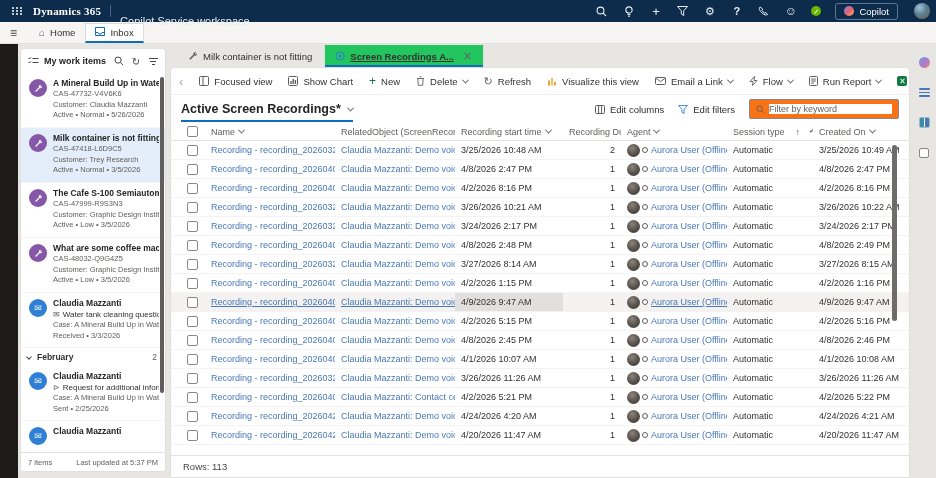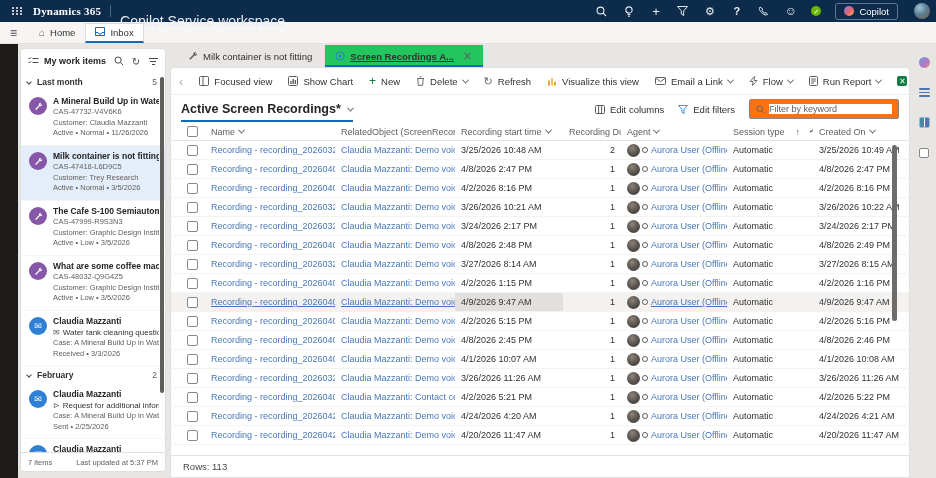--- a/index.html
+++ b/index.html
@@ -6,21 +6,21 @@
   html,body { width:936px; height:478px; overflow:hidden; }
   body { font-family:"Liberation Sans", sans-serif; background:#e8e6e3; color:#323130; }
   .app { position:relative; width:936px; height:478px; }
 
   
   .topbar { height:22px; background:#0d2b4b; display:flex; align-items:center; color:#fff; padding:0 6px; }
   .waffle { display:grid; grid-template-columns:repeat(3,3px); grid-gap:1px; margin:0 10px 0 6px; cursor:pointer; }
   .waffle i { width:2px; height:2px; background:#fff; border-radius:50%; }
   .brand { font-size:11px; font-weight:bold; letter-spacing:.2px;font-family:Liberation Serif, serif; }
   .tb-divider { width:1px; height:12px; background:#46648a; margin:0 9px; }
-  .workspace { font-size:14px; color:#e6ecf3;margin-top:20px; }
+  .workspace { font-size:11px; color:#e6ecf3;margin-top:20px; }
   .top-icons { margin-left:auto; display:flex; align-items:center; gap:14px; }
   .top-icons .tico { width:13px; height:13px; display:flex; align-items:center; justify-content:center; font-size:11px; color:#e6ecf3; cursor:pointer; }
   .tico svg { display:block; }
   .presence-dot { width:10px; height:10px; background:#6bb700; border-radius:50%; color:#fff; font-size:7px; display:flex; align-items:center; justify-content:center; line-height:1; }
   .copilot-btn { display:flex; align-items:center; gap:5px; border:1px solid #5c7896; border-radius:3px; padding:2px 8px; font-size:9.5px; color:#fff; cursor:pointer; }
   .copilot-orb { width:10px; height:10px; border-radius:50%; background:linear-gradient(135deg,#7b83eb 0%,#e8626d 55%,#f8c05a 100%); }
   .avatar-top { width:16px; height:16px; border-radius:50%; background:radial-gradient(circle at 35% 30%,#9fc4d8 0%,#5b7f92 45%,#7a5b45 100%); margin-left:2px; cursor:pointer; }
 
   
   .bar2 { height:22px; background:#f6f5f4; border-bottom:1px solid #e3e1df; display:flex; align-items:center; padding-left:8px; }
@@ -227,39 +227,34 @@
             <span class="filter-lines">
               <i></i>
               <i></i>
               <i></i>
             </span>
           </span>
       </div>
       <div class="inbox-body">
         <div>
             <div>
-    <div class="group-header">
-      <span class="group-chev"></span>
-      <span class="group-label">Last month</span>
-      <span class="group-count">5</span>
-    </div>
     <div>
                 <div class="work-item case">
     <span class="wi-badge">
       <svg class="wi-wrench" viewBox="0 0 16 16">
                       <path d="M11.5 1.5a3 3 0 0 0-3 3c0 .4.1.8.2 1.1L2 12.3 3.7 14l6.7-6.7c.3.1.7.2 1.1.2a3 3 0 0 0 3-3c0-.3-.05-.6-.14-.9l-1.9 1.9-1.4-1.4 1.9-1.9a3 3 0 0 0-.96-.2z" fill="#fff"></path>
                     </svg>
 
     </span>
     <div class="wi-text">
       <div class="wi-title">A Mineral Build Up in Water Supply</div>
 
       <div class="wi-line">CAS-47732-V4V6K6</div>
       <div class="wi-line">Customer: Claudia Mazzanti</div>
-      <div class="wi-line">Active • Normal • 11/26/2026</div>
+      <div class="wi-line">Active • Normal • 5/26/2026</div>
     </div>
   </div>
                 <div class="work-item case selected">
     <span class="wi-badge">
       <svg class="wi-wrench" viewBox="0 0 16 16">
                       <path d="M11.5 1.5a3 3 0 0 0-3 3c0 .4.1.8.2 1.1L2 12.3 3.7 14l6.7-6.7c.3.1.7.2 1.1.2a3 3 0 0 0 3-3c0-.3-.05-.6-.14-.9l-1.9 1.9-1.4-1.4 1.9-1.9a3 3 0 0 0-.96-.2z" fill="#fff"></path>
                     </svg>
 
     </span>
     <div class="wi-text">

